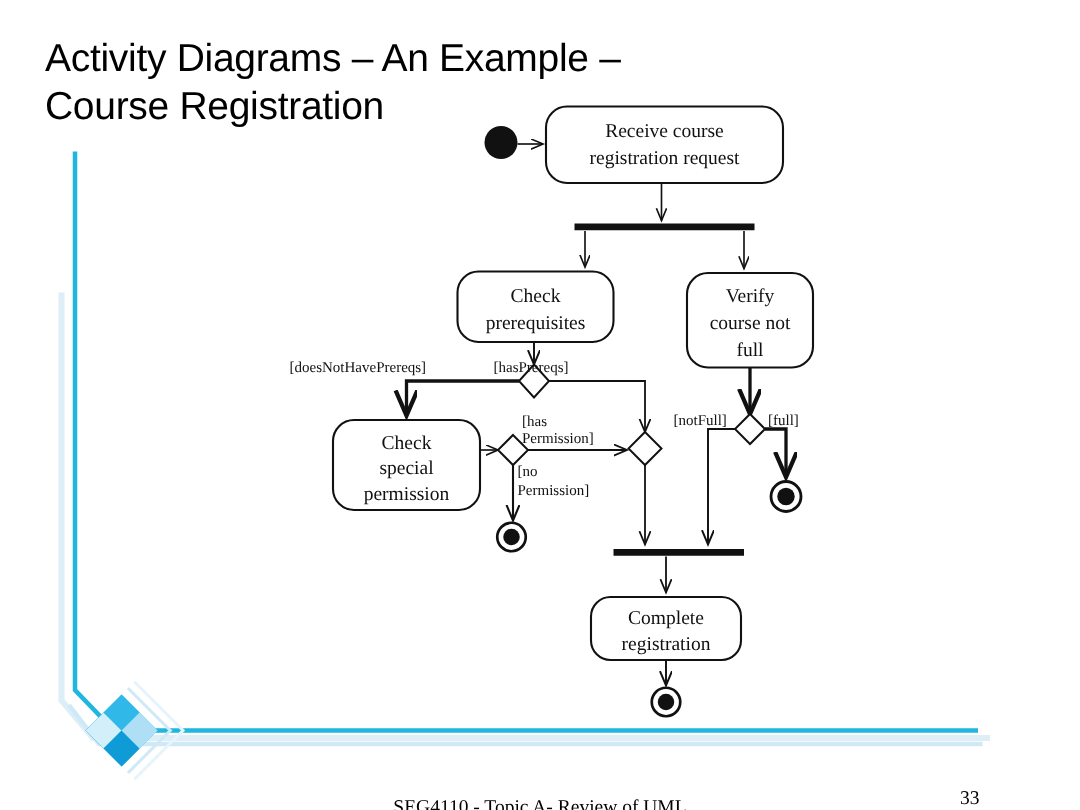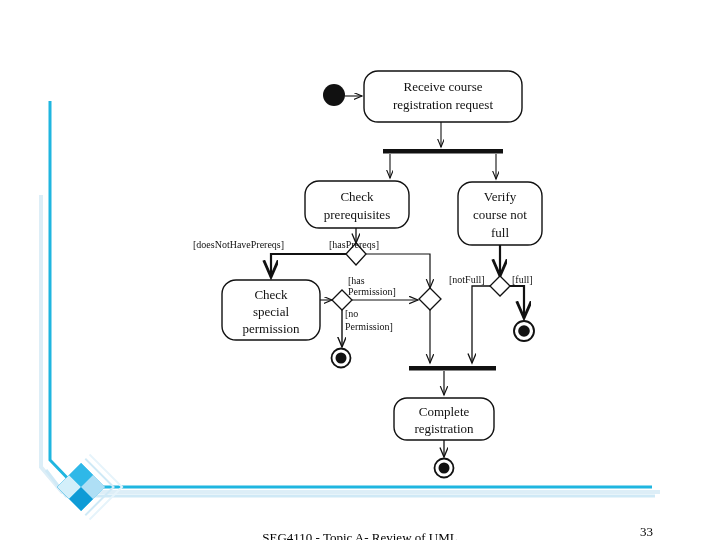--- a/index.html
+++ b/index.html
@@ -103,20 +103,22 @@
       <rect x="-34" y="17" width="17" height="17" fill="#23A8DF"></rect>
       <rect x="-17" y="17" width="17" height="17" fill="#7FD0EF"></rect>
       <rect x="0" y="17" width="17" height="17" fill="#0F9BD6"></rect>
       <rect x="17" y="17" width="17" height="17" fill="#AEDFF5"></rect>
 
       <rect x="-40" y="-40" width="80" height="80" fill="none" stroke="#CFE9F6" stroke-width="2"></rect>
       <rect x="-46" y="-46" width="92" height="92" fill="none" stroke="#E6F4FB" stroke-width="2"></rect>
     </g>
   </svg>
 
+  <div id="title">Activity Diagrams – An Example –
+Course Registration</div>
 
   <svg id="diagram" width="720" height="540" viewBox="0 0 720 540">
     <defs>
       <marker id="arw" markerWidth="9" markerHeight="9" refX="7.4" refY="3.1" orient="auto" markerUnits="strokeWidth">
         <path d="M0,0 L7.4,3.1 L0,6.2" fill="none" stroke="#111" stroke-width="1"></path>
       </marker>
       <marker id="arwT" markerWidth="10" markerHeight="10" refX="7.6" refY="3.3" orient="auto" markerUnits="strokeWidth">
         <path d="M0,0 L7.6,3.3 L0,6.6" fill="none" stroke="#111" stroke-width="1.3"></path>
       </marker>
     </defs>

